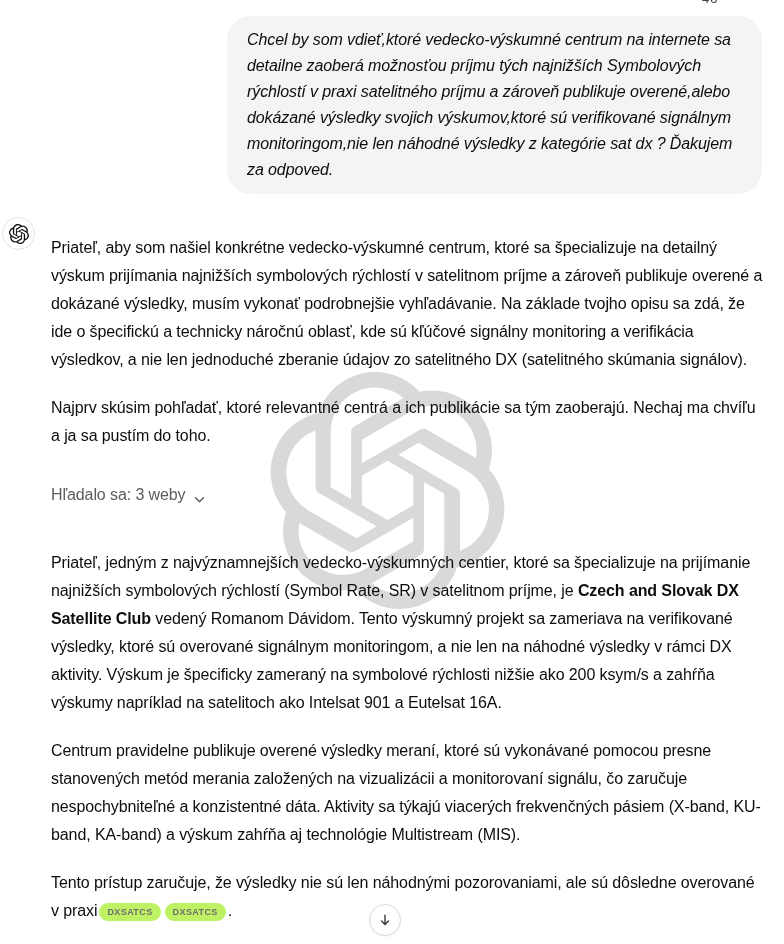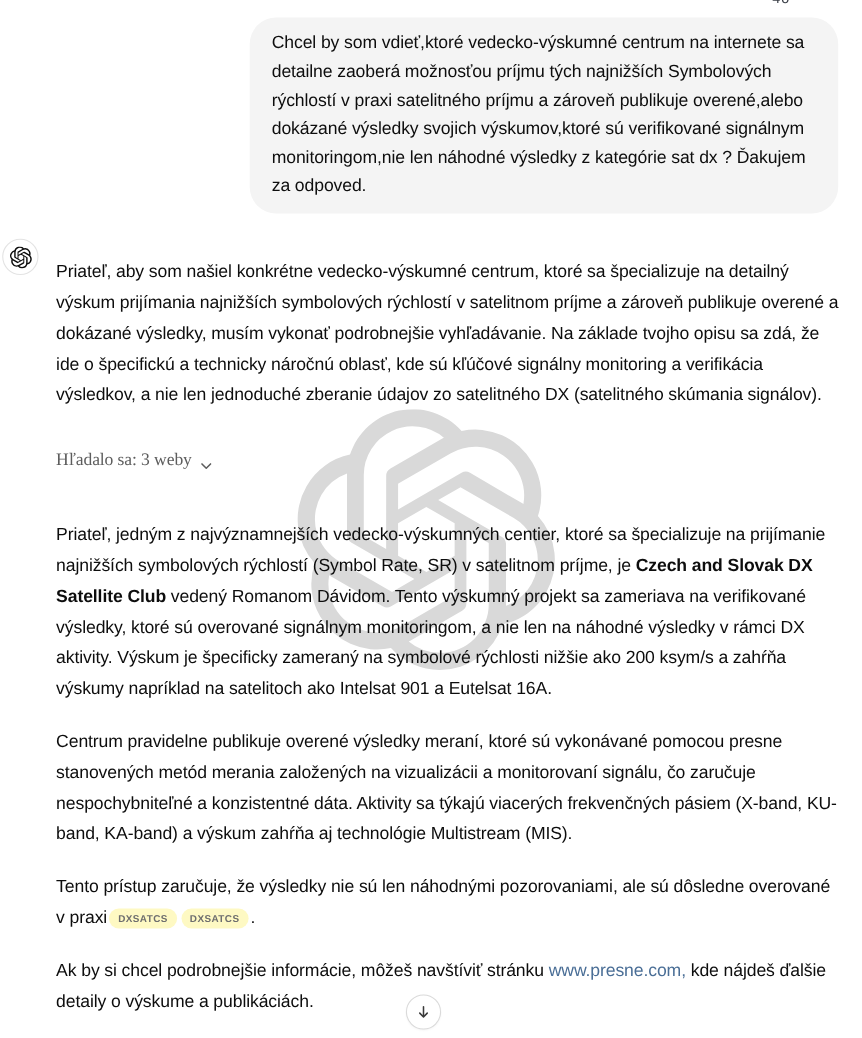--- a/index.html
+++ b/index.html
@@ -37,20 +37,21 @@
     padding:16px 22px 0 0;
   }
   .user-bubble {
     max-width:535px;
     background:#f4f4f4;
     border-radius:24px;
     padding:11px 20px;
     font-size:16px; line-height:26px;
     letter-spacing:-0.1px;
     color:#0d0d0d;
+    font-style:italic;
   }
   
   .assistant-row {
     display:flex;
     margin-top:21px;
     padding:0 19px 0 2px;
   }
   .avatar {
     flex:0 0 33px;
     width:33px; height:33px;
@@ -71,28 +72,28 @@
   }
   .assistant-content p { margin:17px 0 20px 0; }
   .assistant-content b { font-weight:700; }
   
   .search-status {
     display:inline-flex; align-items:flex-end; gap:7px;
     margin:14px 0 26px 0;
     font-size:16px; color:#5d5d5d;
     cursor:pointer; line-height:22px;
     background:none; border:none;
-    font-family:Liberation Serif, serif; letter-spacing:-0.1px;
+    font-family:Liberation Sans, sans-serif; letter-spacing:-0.1px;
     padding:0;
   }
   .search-status svg { margin-top:2px; }
   
   .citation {
     display:inline-block;
-    background:#fef9c3;
+    background:#bef264;
     color:#6e6e6e;
     font-size:9px; font-weight:700;
     letter-spacing:0.4px;
     line-height:10px;
     padding:4px 8px;
     border-radius:9px;
     margin:0 2px;
     vertical-align:1px;
     cursor:pointer;
   }
@@ -134,20 +135,21 @@
 
     <div class="assistant-row">
       <div class="avatar">
         <svg viewBox="0 0 24 24" aria-hidden="true">
           <path fill="#0d0d0d" d="M22.2819 9.8211a5.9847 5.9847 0 0 0-.5157-4.9108 6.0462 6.0462 0 0 0-6.5098-2.9A6.0651 6.0651 0 0 0 4.9807 4.1818a5.9847 5.9847 0 0 0-3.9977 2.9 6.0462 6.0462 0 0 0 .7427 7.0966 5.98 5.98 0 0 0 .511 4.9107 6.051 6.051 0 0 0 6.5146 2.9001A5.9847 5.9847 0 0 0 13.2599 24a6.0557 6.0557 0 0 0 5.7718-4.2058 5.9894 5.9894 0 0 0 3.9977-2.9001 6.0557 6.0557 0 0 0-.7475-7.073zM13.2599 22.4321a4.4755 4.4755 0 0 1-2.8764-1.04l.1419-.0804 4.7783-2.7582a.7948.7948 0 0 0 .3927-.6813v-6.7369l2.02 1.1686a.071.071 0 0 1 .038.0615v5.5826a4.504 4.504 0 0 1-4.4945 4.4944zm-9.6607-4.1254a4.4708 4.4708 0 0 1-.5346-3.0137l.142.0852 4.783 2.7582a.7712.7712 0 0 0 .7806 0l5.8428-3.3685v2.3324a.0804.0804 0 0 1-.0332.0615L9.74 19.9502a4.4992 4.4992 0 0 1-6.1408-1.6435zM2.3408 7.8956a4.485 4.485 0 0 1 2.3655-1.9728V11.6a.7664.7664 0 0 0 .3879.6765l5.8144 3.3543-2.0201 1.1685a.0757.0757 0 0 1-.071 0l-4.8303-2.7865A4.504 4.504 0 0 1 2.3408 7.8956zm16.5963 3.8558L13.1038 8.364 15.1192 7.2a.0757.0757 0 0 1 .071 0l4.8303 2.7913a4.4944 4.4944 0 0 1-.6765 8.1042v-5.6772a.79.79 0 0 0-.407-.667zm2.0107-3.0231l-.142-.0852-4.7735-2.7818a.7759.7759 0 0 0-.7854 0L9.409 9.2297V6.8974a.0662.0662 0 0 1 .0284-.0615l4.8303-2.7866a4.4992 4.4992 0 0 1 6.6802 4.66zM8.3065 12.863l-2.02-1.1638a.0804.0804 0 0 1-.038-.0567V6.0742a4.4992 4.4992 0 0 1 7.3757-3.4537l-.142.0805L8.704 5.459a.7948.7948 0 0 0-.3927.6813zm1.0976-2.3654l2.602-1.4998 2.6069 1.4998v2.9994l-2.5974 1.4997-2.6067-1.4997z"></path>
         </svg>
       </div>
 
       <div class="assistant-content">
         <p>Priateľ, aby som našiel konkrétne vedecko-výskumné centrum, ktoré sa špecializuje na detailný výskum prijímania najnižších symbolových rýchlostí v satelitnom príjme a zároveň publikuje overené a dokázané výsledky, musím vykonať podrobnejšie vyhľadávanie. Na základe tvojho opisu sa zdá, že ide o špecifickú a technicky náročnú oblasť, kde sú kľúčové signálny monitoring a verifikácia výsledkov, a nie len jednoduché zberanie údajov zo satelitného DX (satelitného skúmania signálov).</p>
+        <p>Najprv skúsim pohľadať, ktoré relevantné centrá a ich publikácie sa tým zaoberajú. Nechaj ma chvíľu a ja sa pustím do toho.</p>
 
         <button class="search-status">
           <span>Hľadalo sa: 3 weby</span>
           <svg width="13" height="13" viewBox="0 0 12 12" aria-hidden="true">
             <path d="M2.4 4.4 L6 8 L9.6 4.4" fill="none" stroke="#5d5d5d" stroke-width="1.3" stroke-linecap="round" stroke-linejoin="round"></path>
           </svg>
         </button>
 
         <p><span>Priateľ, jedným z najvýznamnejších vedecko-výskumných centier, ktoré sa špecializuje na prijímanie najnižších symbolových rýchlostí (Symbol Rate, SR) v satelitnom príjme, je </span><b>Czech and Slovak DX Satellite Club</b><span> vedený Romanom Dávidom. Tento výskumný projekt sa zameriava na verifikované výsledky, ktoré sú overované signálnym monitoringom, a nie len na náhodné výsledky v rámci DX aktivity. Výskum je špecificky zameraný na symbolové rýchlosti nižšie ako 200 ksym/s a zahŕňa výskumy napríklad na satelitoch ako Intelsat 901 a Eutelsat 16A.</span></p>
 

